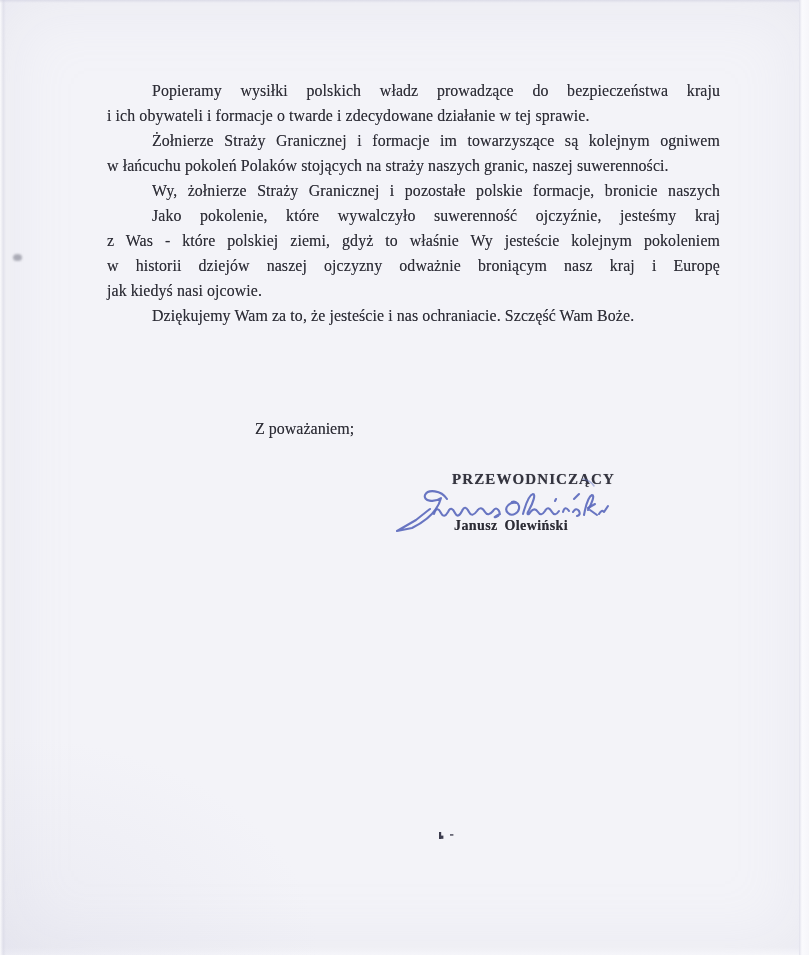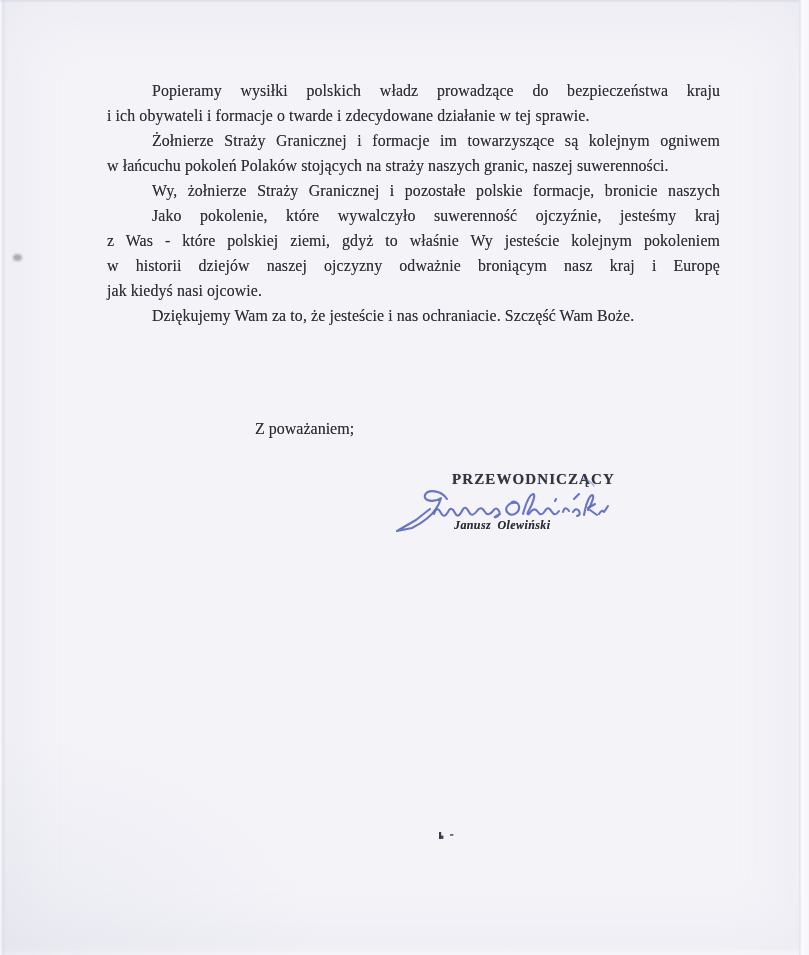--- a/index.html
+++ b/index.html
@@ -56,21 +56,21 @@
   .sig-title{
     position:absolute;left:436px;top:471px;
     font-size:15px;font-weight:bold;letter-spacing:1.1px;
     color:#34343f;text-shadow:0 0 .7px rgba(52,52,63,.6);margin-left:16px;
   }
   .sig-script{position:absolute;left:390px;top:470px;width:220px;height:85px;}
   .sig-script path{fill:none;stroke:var(--sig-ink);stroke-width:2.1;stroke-linecap:round;stroke-linejoin:round;opacity:.92;}
   .sig-script path.faint{stroke-width:1.5;opacity:.45;}
   .sig-name{
     position:absolute;left:454px;top:518px;
-    font-size:12px;font-weight:bold;font-style:italic;
+    font-size:14px;font-weight:bold;
     letter-spacing:.4px;word-spacing:3px;color:#2c2c35;
     text-shadow:0 0 .6px rgba(44,44,53,.55);
   }
   
   .smudge-dot{
     position:absolute;left:13px;top:254px;width:9px;height:7px;
     border-radius:50%;background:#9fa0ab;filter:blur(.8px);opacity:.85;
   }
   .stray-mark{position:absolute;left:437px;top:831px;width:22px;height:10px;}
   .stray-mark rect{fill:#3c3c4e;}

